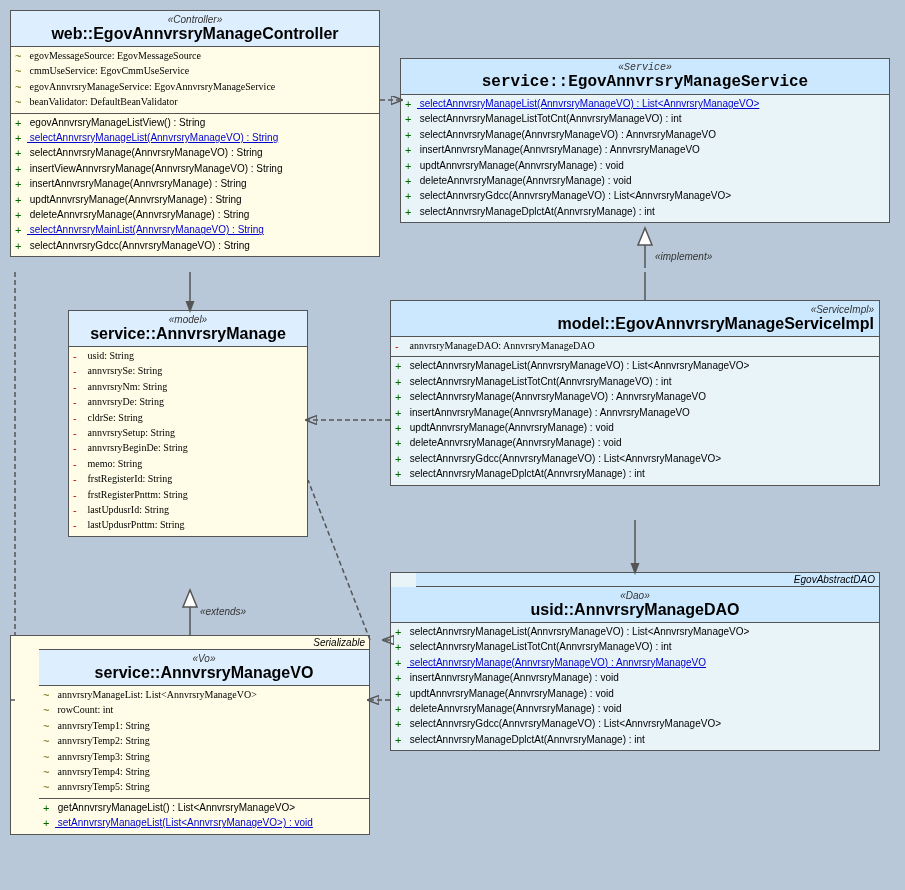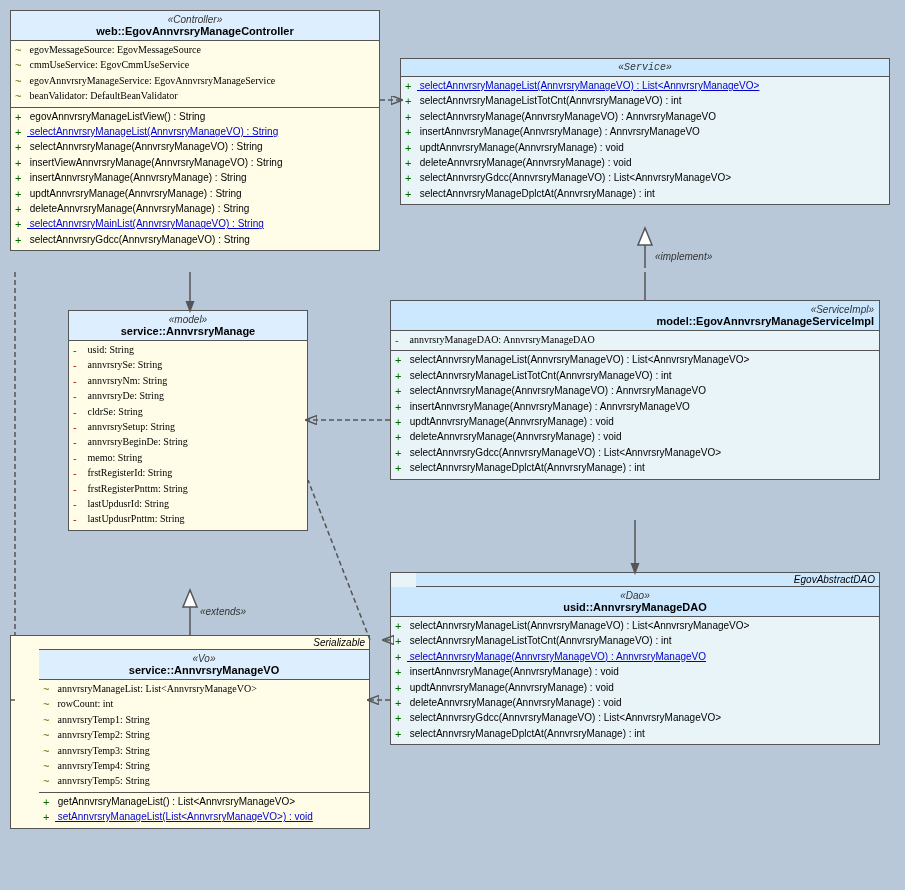--- a/index.html
+++ b/index.html
@@ -31,21 +31,21 @@
       text-align: center;
       padding: 3px 5px;
     }
     .uml-header .stereotype {
       font-style: italic;
       font-size: 10px;
       color: #333;
     }
     .uml-header .classname {
       font-weight: bold;
-      font-size: 11px;
+      font-size: 16px;
     }
     .uml-section {
       border-bottom: 1px solid #555;
       padding: 2px 4px;
     }
     .uml-section:last-child {
       border-bottom: none;
     }
     .uml-row {
       display: flex;
@@ -137,20 +137,21 @@
       <div class="uml-row">
           <span class="visibility vis-public">+</span>
           <span class="method-text">&nbsp;selectAnnvrsryGdcc(AnnvrsryManageVO) : String</span>
         </div>
     </div>
   </div>
 
   <div class="uml-box uml-box-blue" style="left:400px; top:58px; width:490px;">
     <div class="uml-header" style="background:#cce8ff;font-family:Liberation Mono, monospace;">
       <div class="stereotype">«Service»</div>
+      <div class="classname">service::EgovAnnvrsryManageService</div>
     </div>
     <div class="uml-section">
       <div class="uml-row">
           <span class="visibility vis-public">+</span>
           <span class="method-text highlight-blue">&nbsp;selectAnnvrsryManageList(AnnvrsryManageVO) : List&lt;AnnvrsryManageVO&gt;</span>
         </div>
       <div class="uml-row">
           <span class="visibility vis-public">+</span>
           <span class="method-text">&nbsp;selectAnnvrsryManageListTotCnt(AnnvrsryManageVO) : int</span>
         </div>

